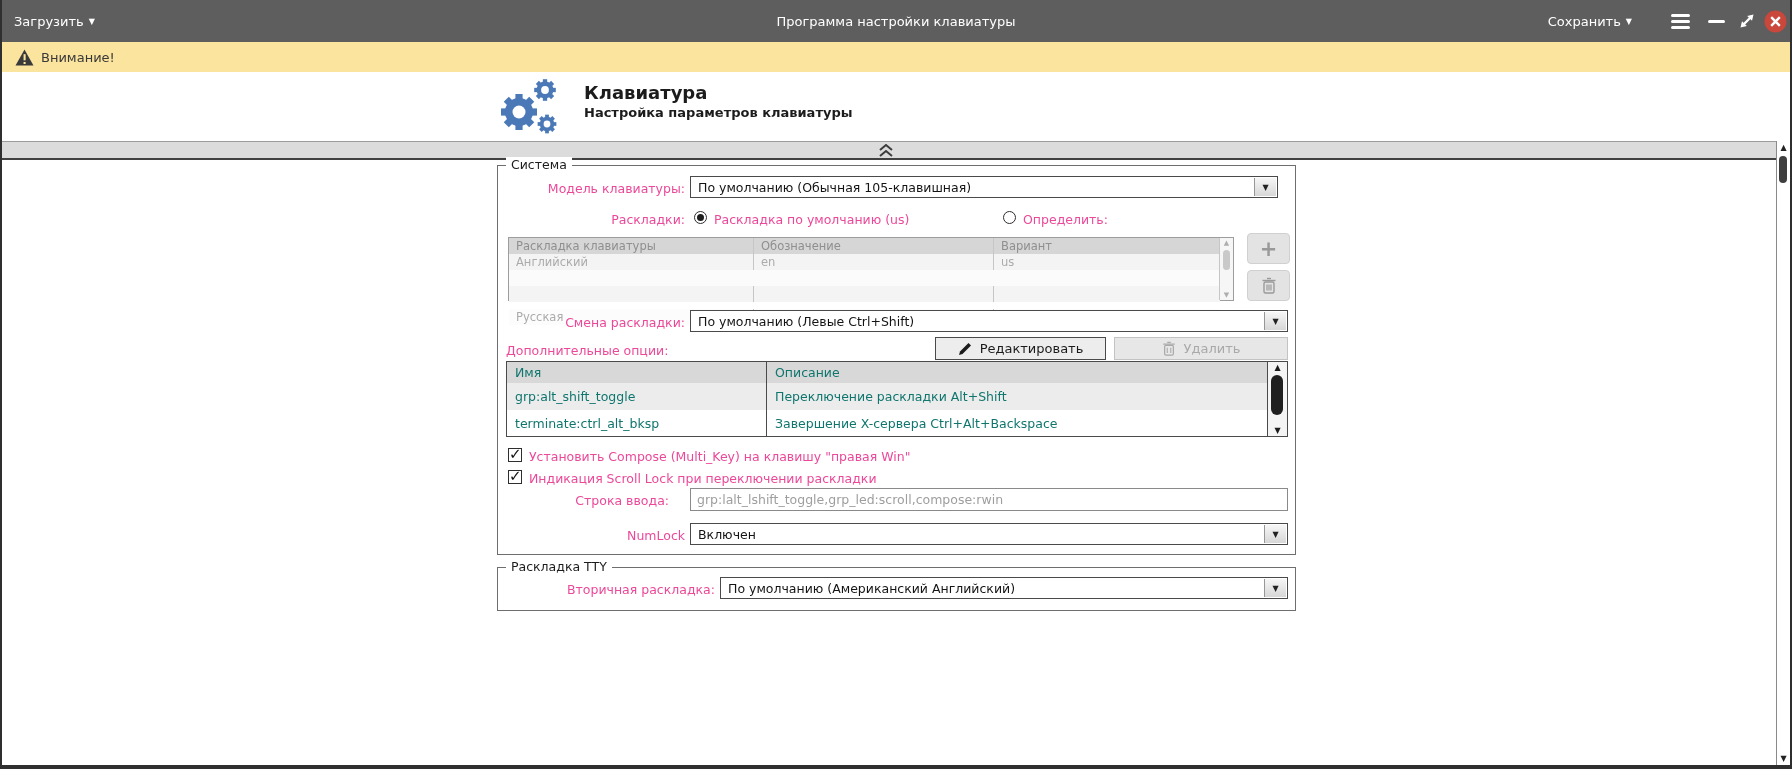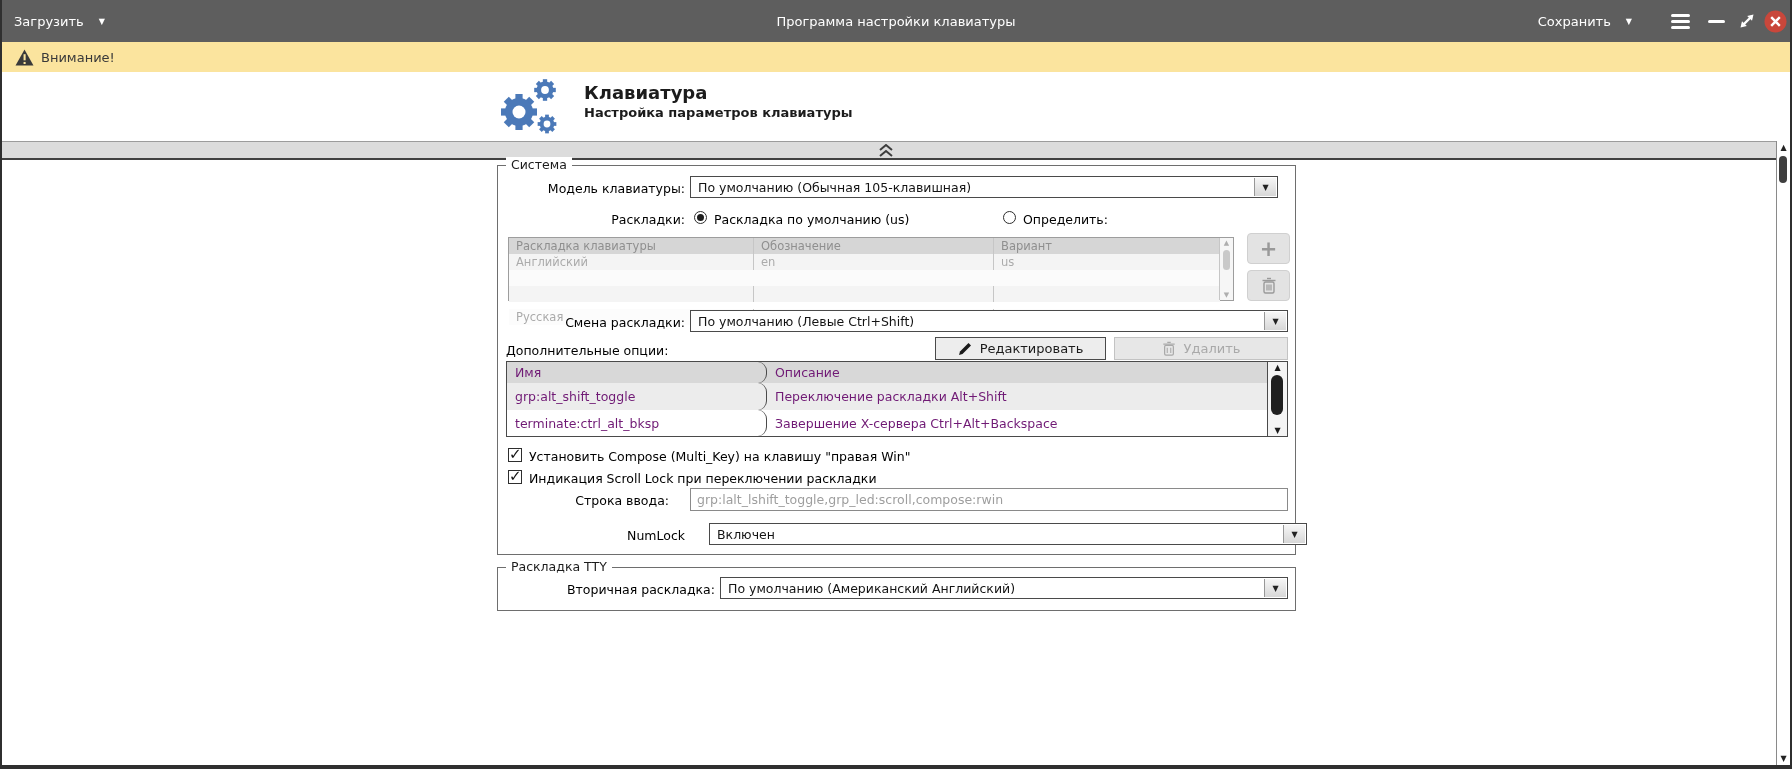--- a/index.html
+++ b/index.html
@@ -4,21 +4,21 @@
 <style>
   html,body{margin:0;padding:0;}
   body{width:1792px;height:769px;background:#ffffff;font-family:"DejaVu Sans","Liberation Sans",sans-serif;overflow:hidden;}
   .app{position:absolute;inset:0;width:1792px;height:769px;}
   .frame-left{position:absolute;left:0;top:0;bottom:0;width:2px;background:#2f2f2f;z-index:50;}
   .frame-right{position:absolute;right:0;top:0;bottom:0;width:2px;background:#2f2f2f;z-index:50;}
   .frame-bottom{position:absolute;left:0;right:0;bottom:0;height:4px;background:#2f2f2f;z-index:50;}
 
   
   .titlebar{position:absolute;left:0;top:0;width:1792px;height:42px;background:#5e5e5e;}
-  .tb-menu{position:absolute;top:0;height:42px;display:flex;align-items:center;gap:15px;color:#ffffff;font-size:13px;cursor:default;}
+  .tb-menu{position:absolute;top:0;height:42px;display:flex;align-items:center;gap:5px;color:#ffffff;font-size:13px;cursor:default;}
   .tb-load{left:14px;}
   .tb-save{right:160px;}
   .tb-arrow{font-size:8px;color:#ffffff;}
   .tb-title{position:absolute;left:0;right:0;top:0;height:42px;display:flex;align-items:center;justify-content:center;color:#ffffff;font-size:13px;}
   .tb-btn{position:absolute;top:0;height:42px;display:flex;align-items:center;justify-content:center;}
   .hamburger{right:100px;width:24px;flex-direction:column;gap:3px;}
   .hamburger span{display:block;width:19px;height:3px;background:#ffffff;border-radius:2px;}
   .minimize{right:66px;width:20px;}
   .minimize span{display:block;width:17px;height:3px;background:#ffffff;border-radius:2px;}
   .expand{right:34px;width:22px;}
@@ -45,21 +45,21 @@
   .pagescroll .up{position:absolute;left:0;right:0;top:2px;text-align:center;font-size:8px;color:#222;}
   .pagescroll .down{position:absolute;left:0;right:0;bottom:2px;text-align:center;font-size:8px;color:#222;}
   .pagescroll .thumb{position:absolute;left:2px;top:15px;width:8px;height:27px;background:#3f3f3f;border-radius:4px;}
 
   
   .group{position:absolute;border:1px solid #6e6e6e;background:#ffffff;}
   .group-sys{left:497px;top:165px;width:797px;height:388px;}
   .group-tty{left:497px;top:567px;width:797px;height:42px;}
   .legend{position:absolute;top:-9px;left:8px;background:#ffffff;padding:0 5px;font-size:12.5px;color:#1c1c1c;}
 
-  .label{position:absolute;font-size:12.5px;color:#000000;white-space:nowrap;}
+  .label{position:absolute;font-size:12.5px;color:#ec4899;white-space:nowrap;}
   .label.r{text-align:right;width:300px;}
 
   
   .combo{position:absolute;height:22px;background:#ffffff;border:1px solid #4a4a4a;box-sizing:border-box;}
   .combo .txt{position:absolute;left:7px;top:3px;font-size:12.5px;color:#141414;white-space:nowrap;}
   .combo .arrowbtn{position:absolute;top:1px;right:1px;bottom:1px;width:21px;background:linear-gradient(#f6f6f6,#d7d7d7);border-left:1px solid #979797;display:flex;align-items:center;justify-content:center;font-size:8px;color:#222;}
 
   
   .radio{position:absolute;width:13px;height:13px;border:1px solid #2e2e2e;border-radius:50%;background:#ffffff;box-sizing:border-box;}
   .radio.sel::after{content:"";position:absolute;inset:2px;border-radius:50%;background:#1d1d1d;}
@@ -86,21 +86,21 @@
   .trashbtn{top:270px;}
 
   
   .act-btn{position:absolute;top:337px;height:23px;box-sizing:border-box;display:flex;align-items:center;justify-content:center;gap:8px;font-size:13px;}
   .btn-edit{left:935px;width:171px;background:#ededed;border:1px solid #4a4a4a;color:#1b1b1b;cursor:pointer;}
   .btn-del{left:1114px;width:174px;background:#e7e7e7;border:1px solid #c3c3c3;color:#a9a9a9;}
 
   
   .table2{position:absolute;left:506px;top:361px;width:762px;height:76px;border:1px solid #4a4a4a;box-sizing:border-box;background:#ffffff;}
   .t2-row{position:absolute;left:0;width:760px;display:flex;}
-  .t2-cell{box-sizing:border-box;padding-left:8px;font-size:12.5px;color:#701a75;white-space:nowrap;overflow:hidden;border-right:1px solid #4a4a4a;display:flex;align-items:center;border-radius:9px;}
+  .t2-cell{box-sizing:border-box;padding-left:8px;font-size:12.5px;color:#0f766e;white-space:nowrap;overflow:hidden;border-right:1px solid #4a4a4a;display:flex;align-items:center;}
   .t2-c1{width:260px;} .t2-c2{flex:1;border-right:none;}
   .t2-head{top:0;height:21px;background:#d8d8d8;border-bottom:1px solid #8d8d8d;font-size:12px;}
   .t2-r1{top:21px;height:27px;background:#ececec;}
   .t2-r2{top:48px;height:26px;background:#ffffff;}
   .t2-scroll{position:absolute;left:1268px;top:361px;width:20px;height:76px;border:1px solid #4a4a4a;border-left:none;box-sizing:border-box;background:#f4f4f4;}
   .t2-scroll .up{position:absolute;left:0;right:0;top:1px;text-align:center;font-size:8px;color:#1a1a1a;}
   .t2-scroll .down{position:absolute;left:0;right:0;bottom:1px;text-align:center;font-size:8px;color:#1a1a1a;}
   .t2-scroll .thumb{position:absolute;left:3px;top:13px;width:12px;height:40px;background:#1f1f1f;border-radius:6px;}
 
   
@@ -300,21 +300,21 @@
 
   <div class="checkbox" style="left:508px;top:448px;">✓</div>
   <div class="label" style="left:529px;top:449px;">Установить Compose (Multi_Key) на клавишу "правая Win"</div>
   <div class="checkbox" style="left:508px;top:470px;">✓</div>
   <div class="label" style="left:529px;top:471px;">Индикация Scroll Lock при переключении раскладки</div>
 
   <div class="label r" style="left:369px;top:493px;">Строка ввода:</div>
   <input class="textbox" type="text" value="grp:lalt_lshift_toggle,grp_led:scroll,compose:rwin" style="">
 
   <div class="label r" style="left:385px;top:528px;">NumLock</div>
-  <div class="combo" style="left:690px;top:523px;width:598px;margin-left:19px;">
+  <div class="combo" style="left:690px;top:523px;width:598px;">
     <span class="txt">Включен</span>
     <span class="arrowbtn">▼</span>
   </div>
 
   <div class="group group-tty">
     <span class="legend">Раскладка TTY</span>
   </div>
   <div class="label r" style="left:415px;top:582px;">Вторичная раскладка:</div>
   <div class="combo" style="left:720px;top:577px;width:568px;">
     <span class="txt">По умолчанию (Американский Английский)</span>

